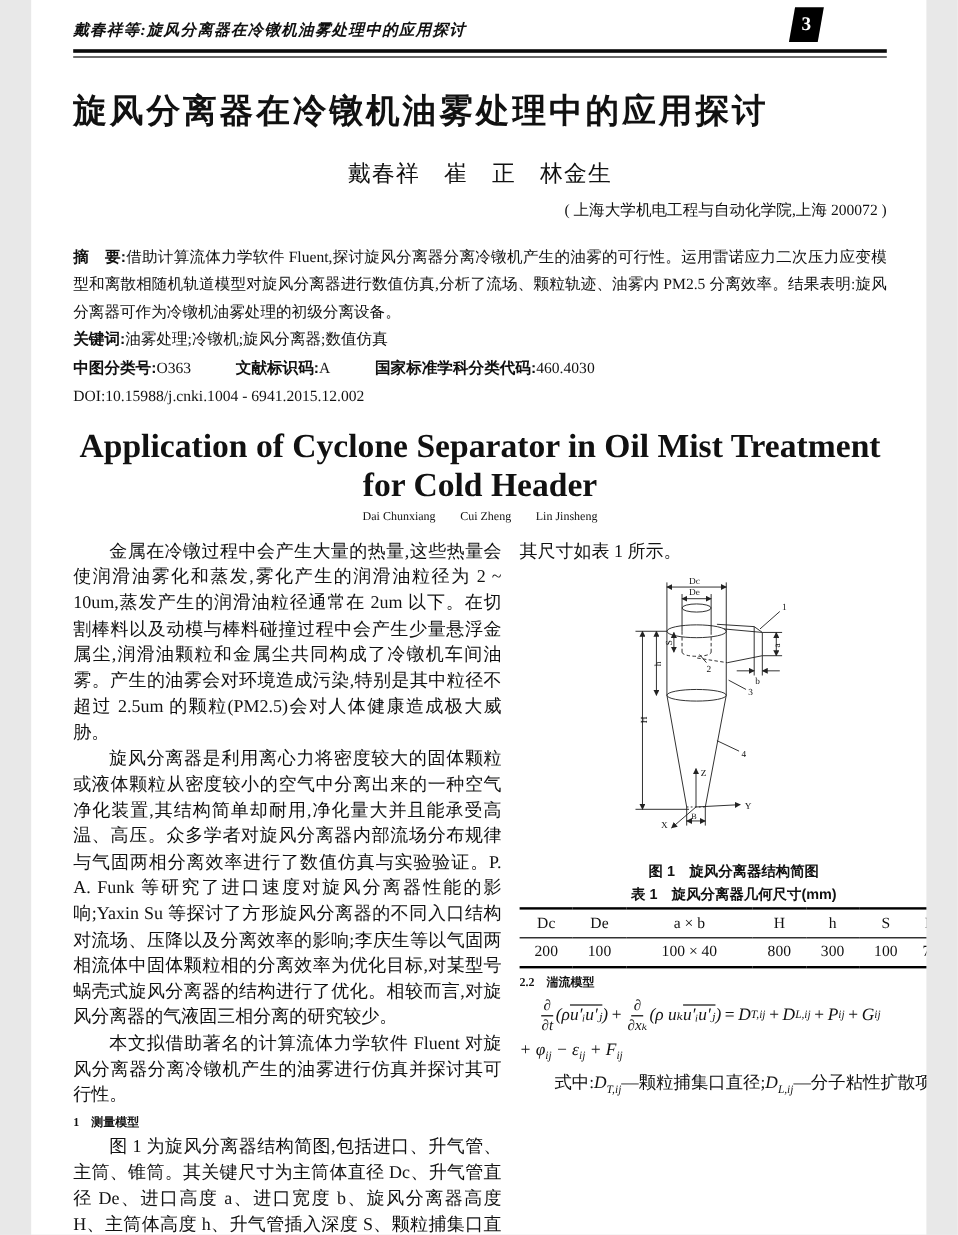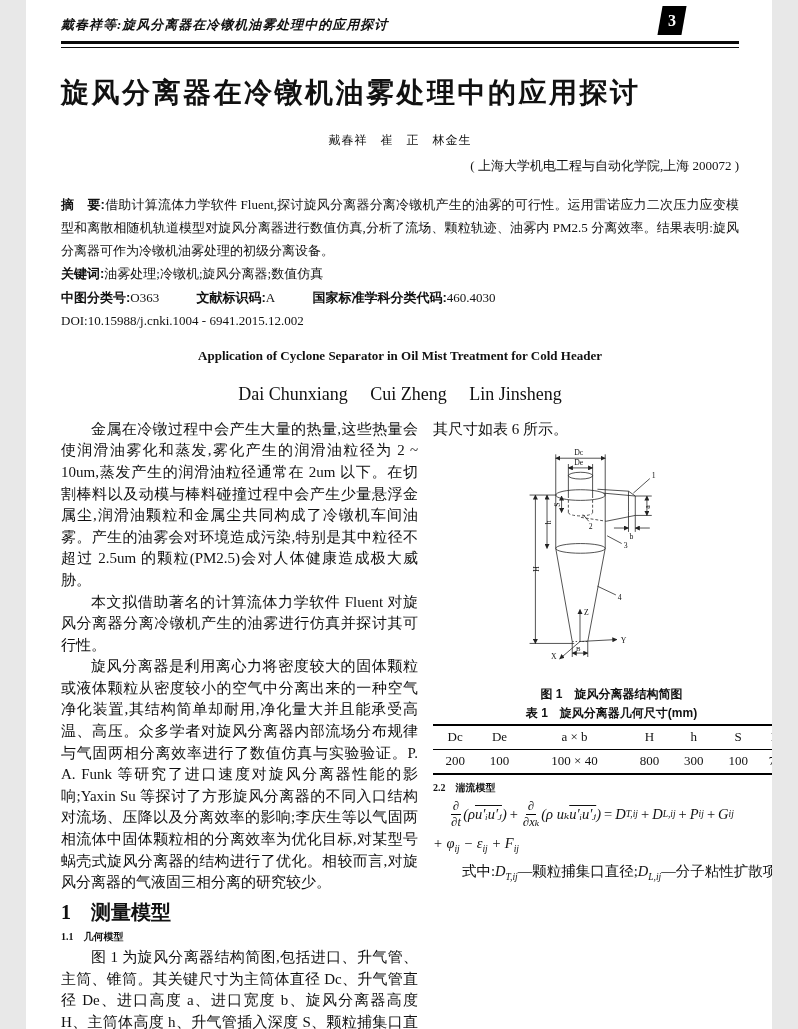--- a/index.html
+++ b/index.html
@@ -11,37 +11,37 @@
   
   .header{position:relative;padding-top:16px;}
   .running-title{font-size:13px;font-weight:bold;font-style:italic;letter-spacing:1px;}
   .rule-thick{height:3px;background:#0a0a0a;margin-top:7px;}
   .rule-thin{height:1px;background:#0a0a0a;margin-top:3px;}
   .page-box{position:absolute;right:55px;top:6px;width:24px;height:29px;background:#000;
     transform:skewX(-10deg);display:flex;align-items:center;justify-content:center;}
   .page-box span{color:#fff;font-size:16px;font-weight:bold;transform:skewX(10deg);}
   
   .main-title{margin-top:26px;font-size:28px;font-weight:bold;letter-spacing:2.5px;}
-  .authors{margin-top:20px;text-align:center;font-size:12px;letter-spacing:1px;}
+  .authors{margin-top:20px;text-align:center;font-size:19px;letter-spacing:1px;}
   .affiliation{margin-top:8px;text-align:right;font-size:13px;}
   
   .abstract{margin-top:18px;font-size:13px;line-height:1.78;text-align:justify;}
   .abstract .lbl{font-weight:bold;font-family:"Liberation Sans","DejaVu Sans",sans-serif;}
   .meta-line .seg{display:inline-block;margin-right:34px;}
   .doi-line{font-size:13px;}
   
-  .en-title{margin-top:16px;text-align:center;font-size:13px;font-weight:bold;}
-  .en-authors{margin-top:20px;text-align:center;font-size:18px;}
+  .en-title{margin-top:16px;text-align:center;font-size:28px;font-weight:bold;}
+  .en-authors{margin-top:4px;text-align:center;font-size:10px;}
   .en-authors span{margin:0 9px;}
   
   .columns{display:flex;gap:15px;margin-top:14px;font-size:15px;line-height:1.44;text-align:justify;}
   .col{width:357px;flex:0 0 357px;}
   .col p{margin:0;text-indent:2em;}
   .col p.noindent{text-indent:0;}
-  .col h2{font-size:20px;font-weight:bold;margin:4px 0 3px;text-indent:0;}
+  .col h2{font-size:10px;font-weight:bold;margin:4px 0 3px;text-indent:0;}
   .col h3{font-size:10px;font-weight:bold;margin:3px 0 3px;text-indent:0;}
   
   .fig{text-align:center;margin:4px 0 0;}
   .fig svg{display:inline-block;}
   .fig-caption,.table-caption{font-size:12px;font-weight:bold;text-align:center;margin:1px 0 2px;
     font-family:"Liberation Sans","DejaVu Sans",sans-serif;}
   
   table.dims{width:100%;border-collapse:collapse;font-size:13px;margin:1px 0 6px;
     border-top:2px solid #000;border-bottom:2px solid #000;}
   table.dims th{font-weight:normal;border-bottom:1px solid #000;padding:2px 0;text-align:center;}
@@ -98,29 +98,28 @@
   <div class="en-authors">
     <span>Dai Chunxiang</span>
     <span>Cui Zheng</span>
     <span>Lin Jinsheng</span>
   </div>
 
   <div class="columns">
 
     <div class="col">
       <p>金属在冷镦过程中会产生大量的热量,这些热量会使润滑油雾化和蒸发,雾化产生的润滑油粒径为 2 ~ 10um,蒸发产生的润滑油粒径通常在 2um 以下。在切割棒料以及动模与棒料碰撞过程中会产生少量悬浮金属尘,润滑油颗粒和金属尘共同构成了冷镦机车间油雾。产生的油雾会对环境造成污染,特别是其中粒径不超过 2.5um 的颗粒(PM2.5)会对人体健康造成极大威胁。</p>
+      <p>旋风分离器是利用离心力将密度较大的固体颗粒或液体颗粒从密度较小的空气中分离出来的一种空气净化装置,其结构简单却耐用,净化量大并且能承受高温、高压。众多学者对旋风分离器内部流场分布规律与气固两相分离效率进行了数值仿真与实验验证。P. A. Funk 等研究了进口速度对旋风分离器性能的影响;Yaxin Su 等探讨了方形旋风分离器的不同入口结构对流场、压降以及分离效率的影响;李庆生等以气固两相流体中固体颗粒相的分离效率为优化目标,对某型号蜗壳式旋风分离器的结构进行了优化。相较而言,对旋风分离器的气液固三相分离的研究较少。</p>
       <p>本文拟借助著名的计算流体力学软件 Fluent 对旋风分离器分离冷镦机产生的油雾进行仿真并探讨其可行性。</p>
-      <p>旋风分离器是利用离心力将密度较大的固体颗粒或液体颗粒从密度较小的空气中分离出来的一种空气净化装置,其结构简单却耐用,净化量大并且能承受高温、高压。众多学者对旋风分离器内部流场分布规律与气固两相分离效率进行了数值仿真与实验验证。P. A. Funk 等研究了进口速度对旋风分离器性能的影响;Yaxin Su 等探讨了方形旋风分离器的不同入口结构对流场、压降以及分离效率的影响;李庆生等以气固两相流体中固体颗粒相的分离效率为优化目标,对某型号蜗壳式旋风分离器的结构进行了优化。相较而言,对旋风分离器的气液固三相分离的研究较少。</p>
       <h2>1　测量模型</h2>
-      <h3>1.1　几何模型</h3>
       <p>图 1 为旋风分离器结构简图,包括进口、升气管、主筒、锥筒。其关键尺寸为主筒体直径 Dc、升气管直径 De、进口高度 a、进口宽度 b、旋风分离器高度 H、主筒体高度 h、升气管插入深度 S、颗粒捕集口直径 B。本文选用公称直径为 200mm 的 Stairmand 型高效旋风分离器,</p>
     </div>
 
     <div class="col">
-      <p class="noindent">其尺寸如表 6 所示。</p>
+      <p class="noindent">其尺寸如表 1 所示。</p>
 
       <div class="fig">
         <svg width="320" height="234" viewBox="0 0 330 240">
           <defs>
             <marker id="arr" viewBox="0 0 10 10" refX="9" refY="5" markerWidth="6.5" markerHeight="6.5" orient="auto-start-reverse">
               <path d="M0,0 L10,5 L0,10 z" fill="#222"></path>
             </marker>
           </defs>
           <g stroke="#222" stroke-width="0.8" fill="none">
 

